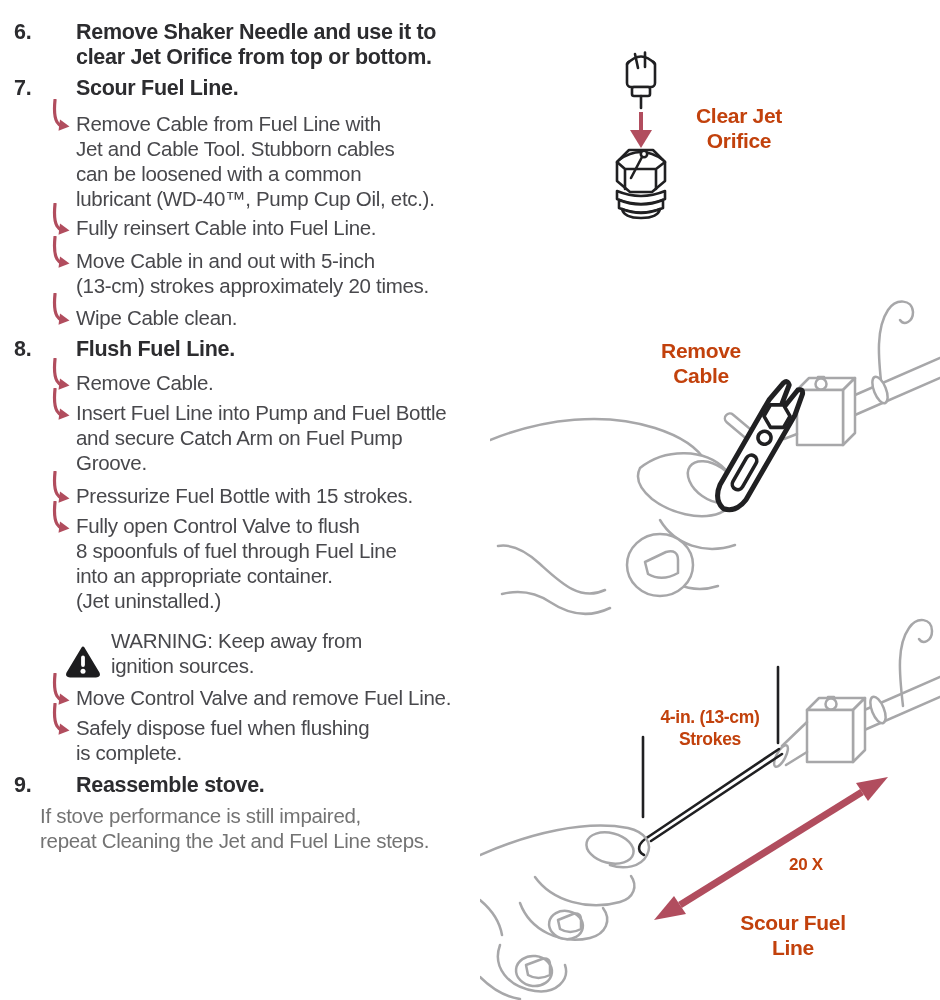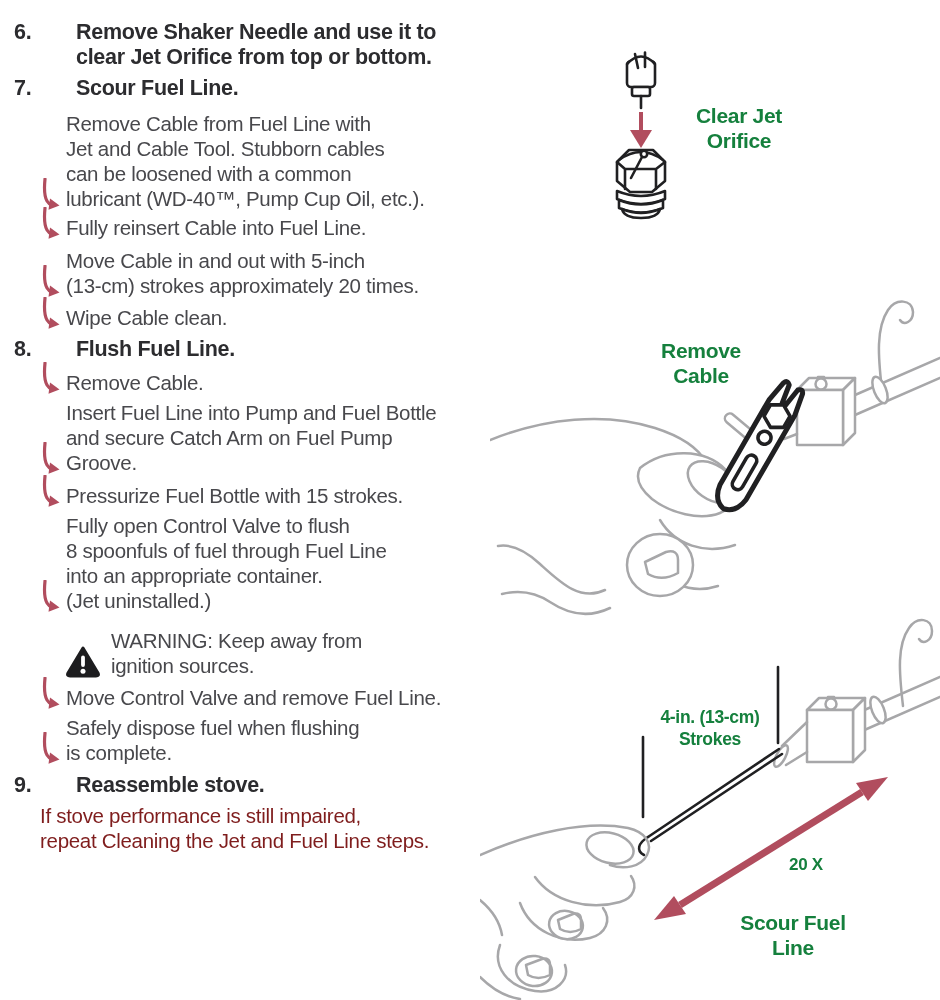--- a/index.html
+++ b/index.html
@@ -14,44 +14,44 @@
   
   .step-head{
     position:absolute;left:14px;
     display:flex;
     font-weight:700;font-size:21.5px;line-height:25px;
     color:#2c2c2f;
   }
   .step-head .num{width:26px;flex:none;}
   .step-head .title{white-space:pre-line;margin-left:36px;}
   .bullet{
-    position:absolute;left:38px;
-    display:flex;gap:6px;align-items:flex-end;
+    position:absolute;left:48px;
+    display:flex;gap:6px;align-items:flex-start;
   }
   .bullet .barrow{flex:none;width:22px;height:33px;margin-top:-12px;}
   .btext{
     font-size:20.5px;line-height:25px;color:#48484c;
     white-space:pre-line;
   }
   .warning{
     position:absolute;left:66px;
     display:flex;gap:11px;align-items:flex-end;
   }
   .warning .wicon{flex:none;width:34px;height:32px;margin-top:2px;}
   .note{
     position:absolute;left:40px;
-    font-size:20.5px;line-height:25px;color:#7f1d1d;
+    font-size:20.5px;line-height:25px;color:#737373;
     white-space:pre-line;
   }
   
   .fig{position:absolute;}
   .fig-label{
     position:absolute;
     font-weight:700;font-size:21px;line-height:25px;
-    color:#15803d;text-align:center;white-space:pre-line;
+    color:#c2410c;text-align:center;white-space:pre-line;
   }
   .fig-label.small{font-size:17.5px;line-height:22px;}
   svg{display:block;}
   .gline{stroke:#a7a7a9;stroke-width:2.5;fill:none;stroke-linecap:round;stroke-linejoin:round;}
   .gfill{stroke:#a7a7a9;stroke-width:2.5;fill:#ffffff;stroke-linecap:round;stroke-linejoin:round;}
   .kline{stroke:#202022;stroke-width:2.6;fill:none;stroke-linecap:round;stroke-linejoin:round;}
   .kfill{stroke:#202022;stroke-width:2.6;fill:#ffffff;stroke-linecap:round;stroke-linejoin:round;}
 </style>
 </head>
 <body>

